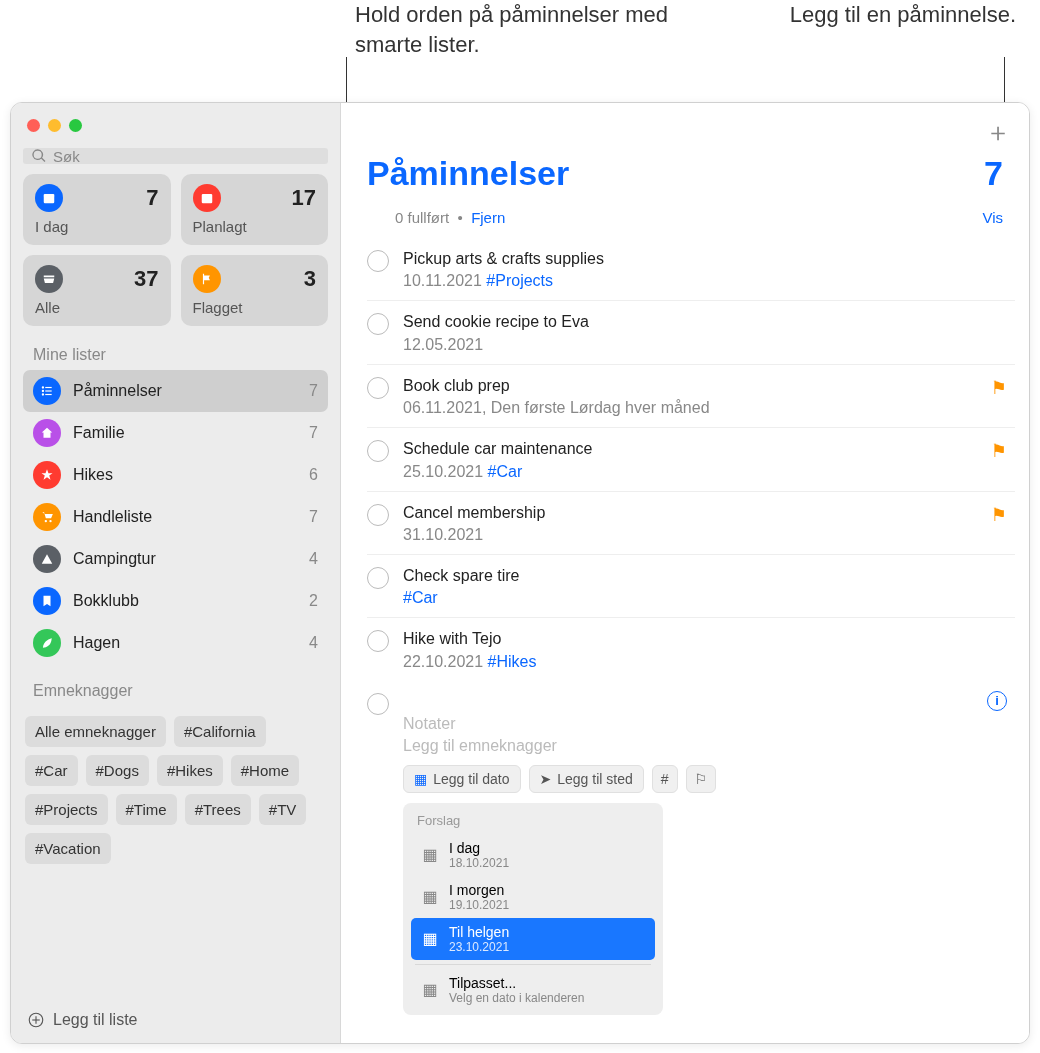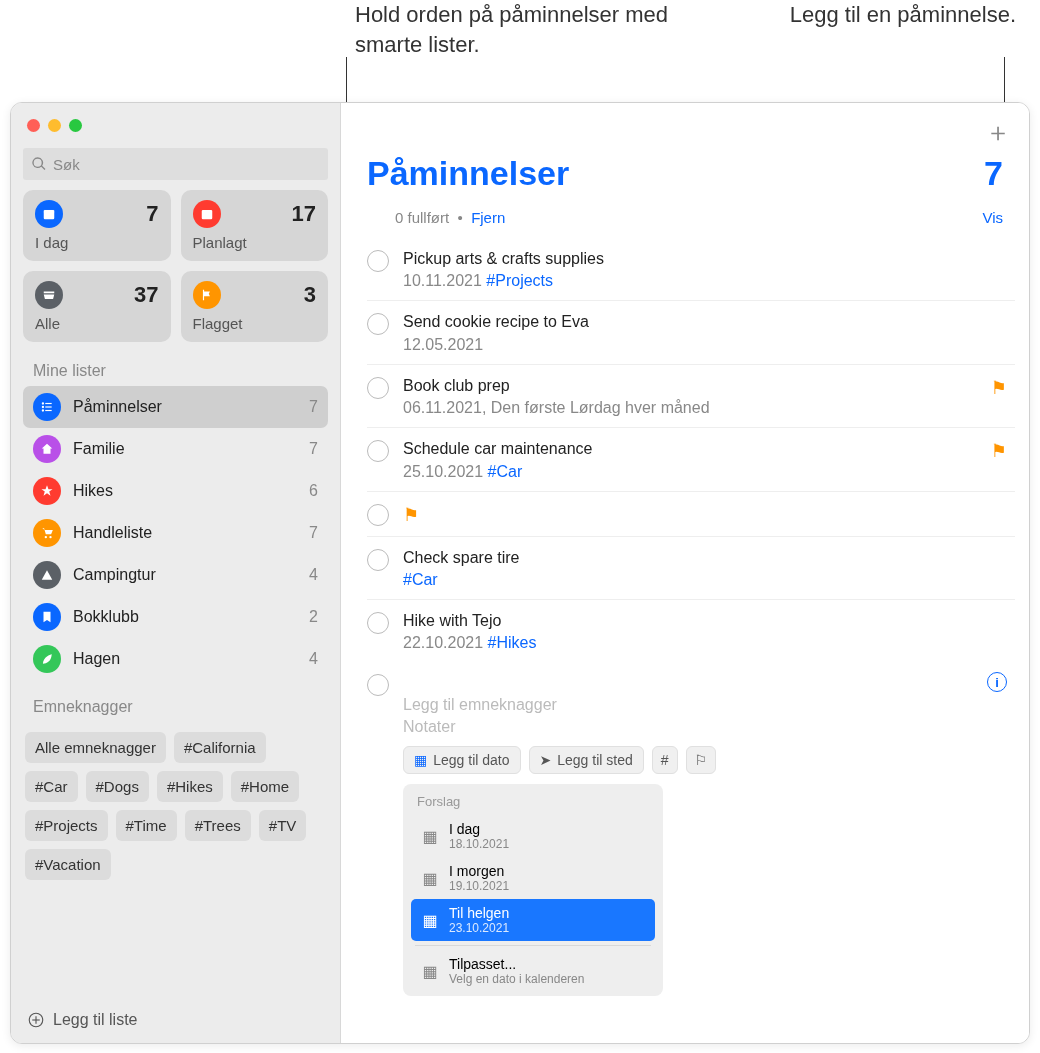--- a/index.html
+++ b/index.html
@@ -10,21 +10,21 @@
 .callout-right { top: 0; right: 24px; text-align: right; }
 .callout-line { position: absolute; background: #333; }
 
 .window { position: absolute; top: 102px; left: 10px; width: 1020px; height: 942px; border: 1px solid #d0d0d0; border-radius: 12px; overflow: hidden; display: flex; background: #fff; box-shadow: 0 2px 10px rgba(0,0,0,0.08); }
 
 .sidebar { width: 330px; background: #ececec; display: flex; flex-direction: column; border-right: 1px solid #d8d8d8; }
 .traffic { display: flex; gap: 8px; padding: 16px 0 12px 16px; }
 .dot { width: 13px; height: 13px; border-radius: 50%; }
 .dot.red { background: #ff5f57; } .dot.yellow { background: #febc2e; } .dot.green { background: #28c840; }
 
-.search { margin: 4px 12px 10px 12px; background: #dedede; border-radius: 3px; height: 32px; display: flex; align-items: center; padding: 0 8px; color: #888; font-size: 15px; }
+.search { margin: 4px 12px 10px 12px; background: #dedede; border-radius: 3px; height: 16px; display: flex; align-items: center; padding: 0 8px; color: #888; font-size: 15px; }
 .search svg { width: 16px; height: 16px; margin-right: 6px; fill: #888; }
 
 .smart-grid { display: grid; grid-template-columns: 1fr 1fr; gap: 10px; padding: 0 12px 14px 12px; }
 .smart-card { background: #d6d6d6; border-radius: 10px; padding: 10px 12px 10px 12px; }
 .smart-card .top { display: flex; justify-content: space-between; align-items: center; }
 .smart-icon { width: 28px; height: 28px; border-radius: 50%; display: flex; align-items: center; justify-content: center; }
 .smart-card .count { font-size: 22px; font-weight: 700; color: #222; }
 .smart-card .label { font-size: 15px; color: #555; margin-top: 6px; font-weight: 500; }
 
 .section-header { padding: 6px 22px 6px 22px; font-size: 16px; color: #888; font-weight: 500; }
@@ -50,21 +50,21 @@
 .main-header { display: flex; justify-content: space-between; align-items: baseline; padding: 4px 26px 4px 26px; }
 .main-title { font-size: 34px; font-weight: 700; color: #0a67ff; }
 .main-count { font-size: 34px; font-weight: 700; color: #0a67ff; }
 
 .sub-header { display: flex; justify-content: space-between; padding: 12px 26px 12px 26px; font-size: 15px; margin-left: 28px; }
 .sub-left { color: #888; }
 .sub-left .link { color: #0a67ff; }
 .sub-right { color: #0a67ff; }
 
 .reminders { padding: 0 14px 0 26px; }
-.reminder { display: flex; align-items: flex-start; border-bottom: 1px solid #eee; padding: 10px 0; position: relative; }
+.reminder { display: flex; align-items: flex-start; border-bottom: 1px solid #eee; padding: 10px 0; position: relative; justify-content: flex-end; }
 .reminder:last-child { border-bottom: none; }
 .circle { width: 22px; height: 22px; border: 1.5px solid #bbb; border-radius: 50%; margin-right: 14px; flex-shrink: 0; margin-top: 2px; }
 .reminder-body { flex: 1; }
 .reminder-title { font-size: 16px; color: #222; line-height: 1.4; }
 .reminder-meta { font-size: 16px; color: #888; margin-top: 2px; }
 .reminder-meta .hashtag { color: #0a67ff; }
 .flag-icon { color: #ff9500; font-size: 18px; margin-right: 8px; margin-top: 2px; }
 
 .new-reminder { padding: 10px 14px 0 26px; display: flex; }
 .new-body { flex: 1; position: relative; }
@@ -308,20 +308,24 @@
         <div class="reminder">
     <div class="circle"></div>
     <div class="reminder-body">
       <div class="reminder-title">Schedule car maintenance</div>
       <div class="reminder-meta"><span>25.10.2021</span> <span class="hashtag"> #Car</span></div>
     </div>
     <div class="flag-icon">⚑</div>
         </div>
         <div class="reminder">
     <div class="circle"></div>
+    <div class="reminder-body">
+      <div class="reminder-title">Cancel membership</div>
+      <div class="reminder-meta"><span>31.10.2021</span></div>
+    </div>
     <div class="flag-icon">⚑</div>
         </div>
         <div class="reminder">
     <div class="circle"></div>
     <div class="reminder-body">
       <div class="reminder-title">Check spare tire</div>
       <div class="reminder-meta"><span class="hashtag"> #Car</span></div>
     </div>
     </div>
         <div class="reminder">
@@ -333,22 +337,22 @@
     </div>
       </div>
 
     <div class="new-reminder">
       <div class="circle"></div>
       <div class="new-body">
         <div style="display:flex; justify-content:space-between;">
           <div class="placeholder-line"></div>
           <div class="info-icon">i</div>
         </div>
+        <div class="placeholder-text">Notater</div>
         <div class="placeholder-text">Legg til emneknagger</div>
-        <div class="placeholder-text">Notater</div>
 
         <div class="quick-actions">
           <div class="qa-pill">
             <span style="color:#0a67ff;">▦</span>
             <span>Legg til dato</span>
           </div>
           <div class="qa-pill">
             <span>➤</span>
             <span>Legg til sted</span>
           </div>

